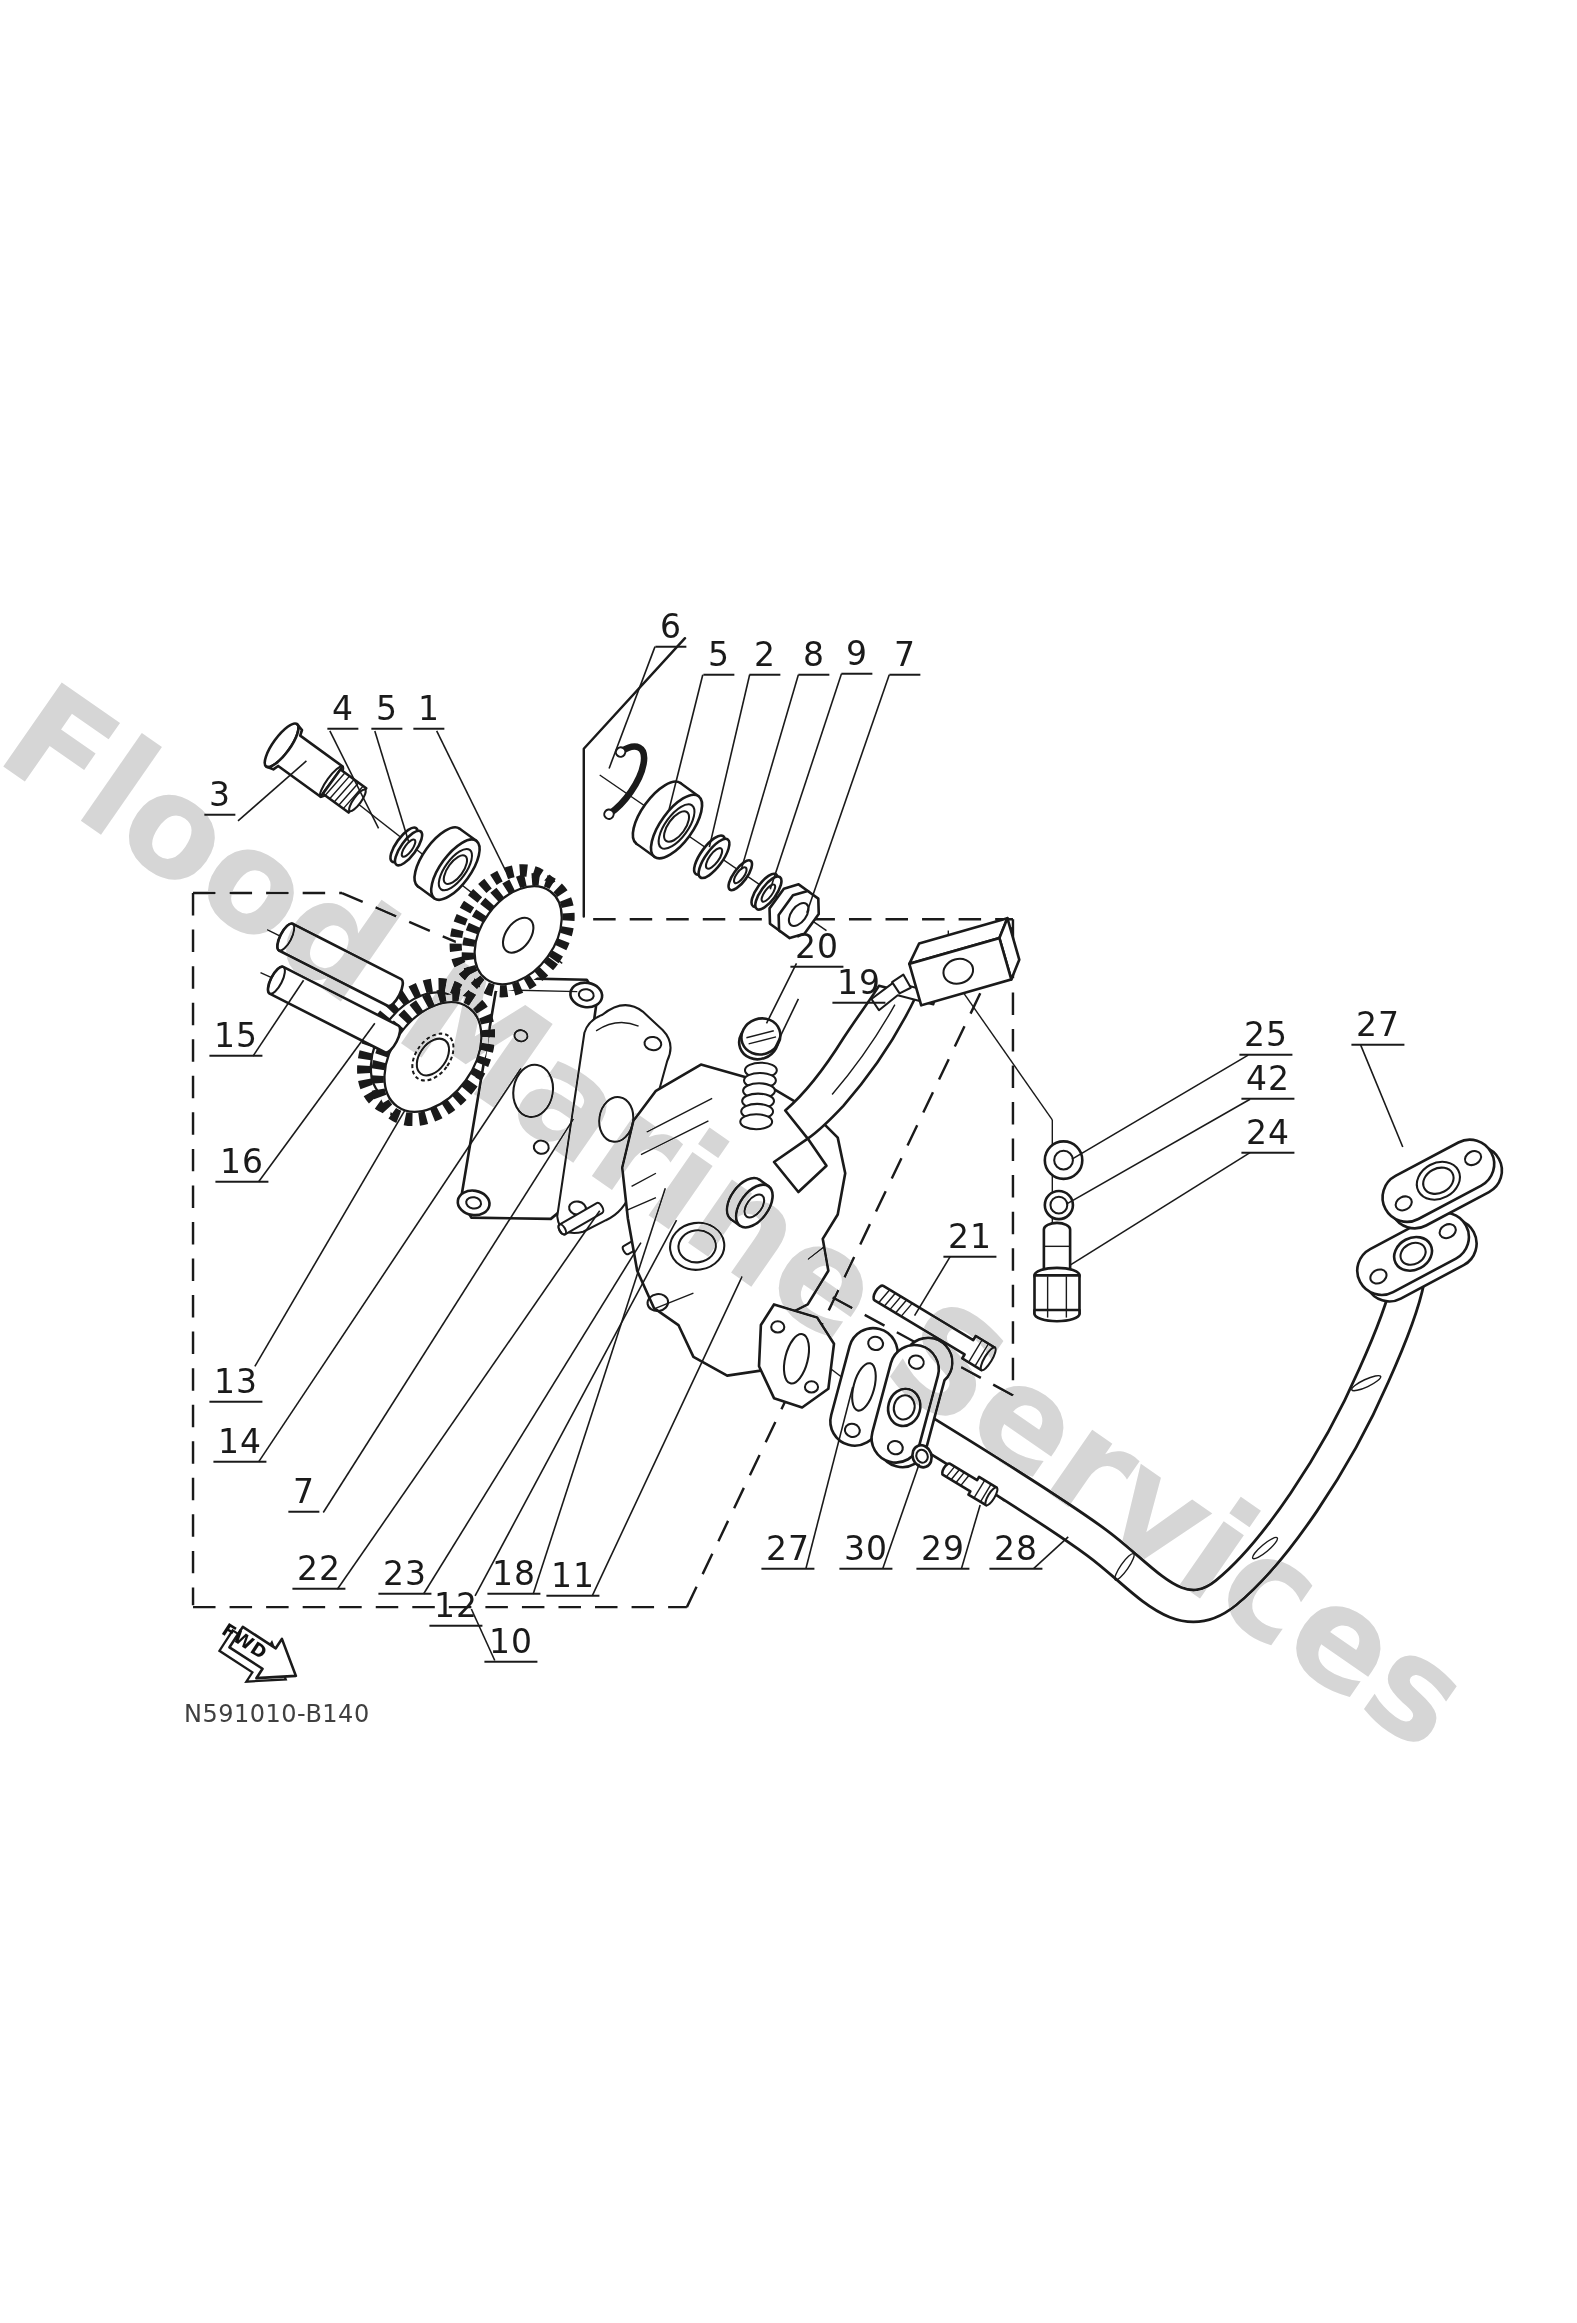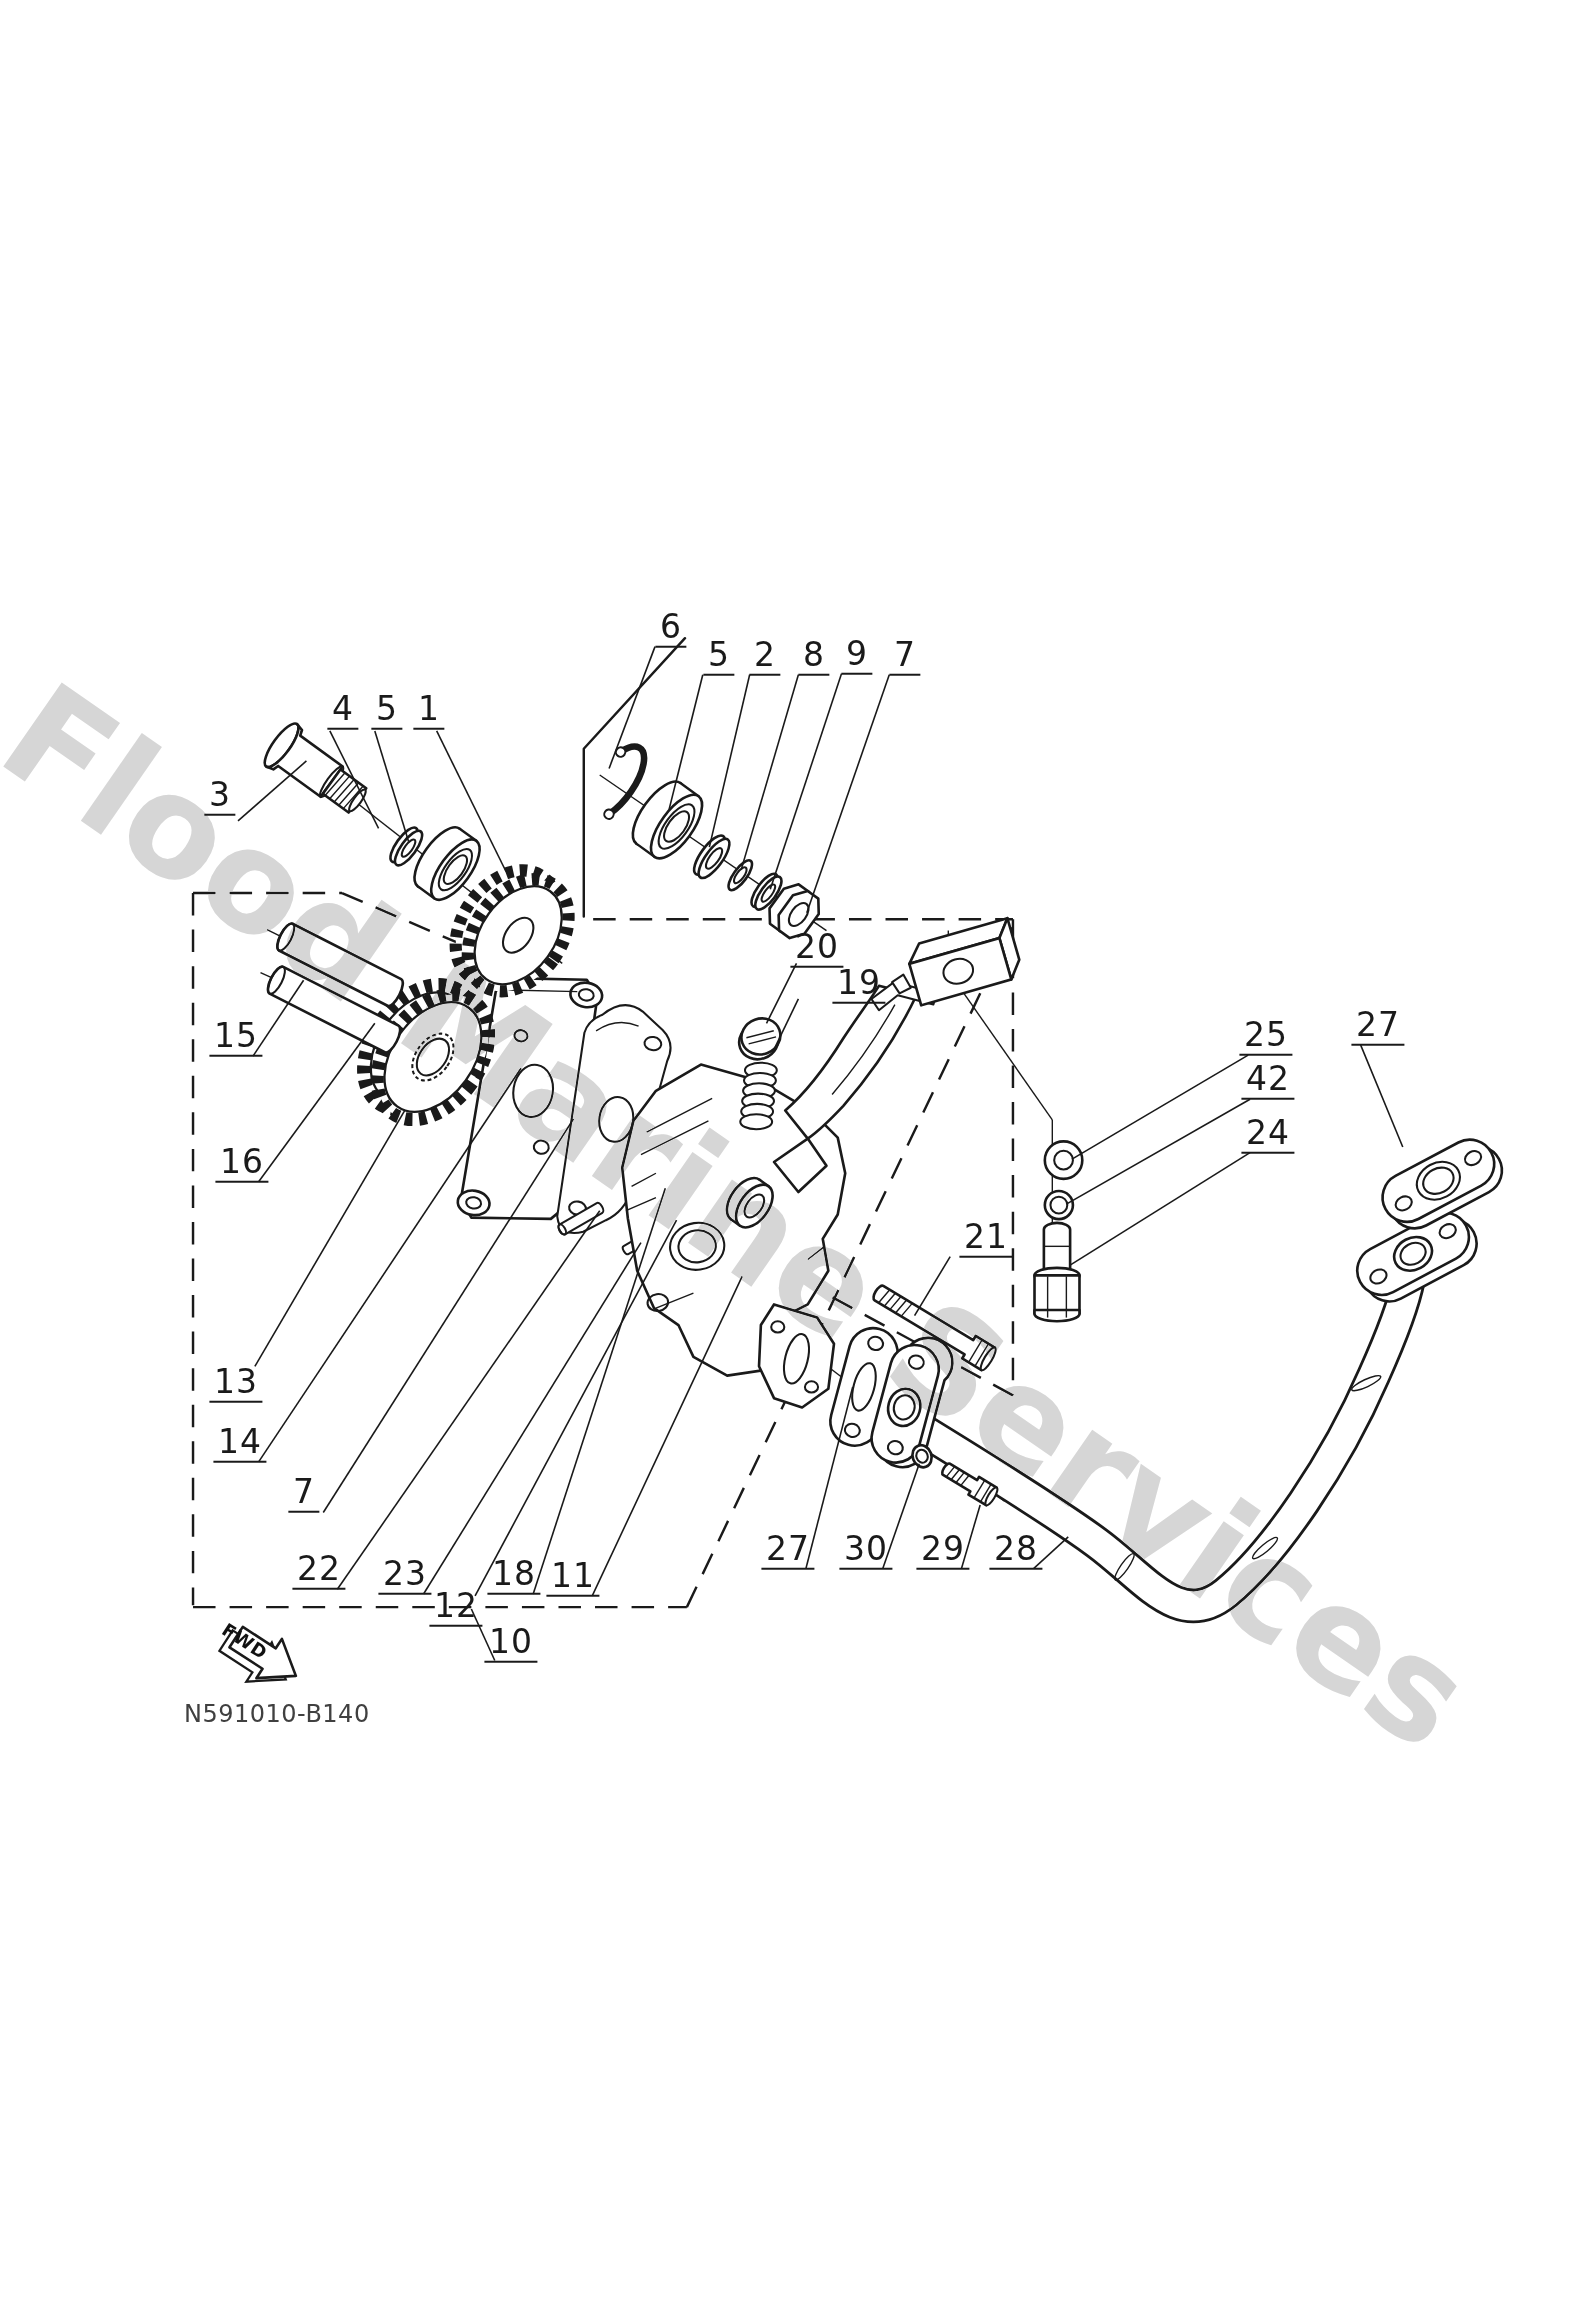--- a/index.html
+++ b/index.html
@@ -370,21 +370,21 @@
       <div class="callout" style="left: 240px; top: 1445px;">14</div>
       <div class="callout" style="left: 304px; top: 1495px;">7</div>
       <div class="callout" style="left: 319px; top: 1572px;">22</div>
       <div class="callout" style="left: 405px; top: 1577px;">23</div>
       <div class="callout" style="left: 456px; top: 1579px; margin-top: 30px;">12</div>
       <div class="callout" style="left: 514px; top: 1577px;">18</div>
       <div class="callout" style="left: 573px; top: 1579px;">11</div>
       <div class="callout" style="left: 511px; top: 1645px;">10</div>
       <div class="callout" style="left: 817px; top: 950px;">20</div>
       <div class="callout" style="left: 819px; top: 986px; margin-left: 40px;">19</div>
-      <div class="callout" style="left: 970px; top: 1240px; margin-left: 16px;">21</div>
+      <div class="callout" style="left: 970px; top: 1240px;">21</div>
       <div class="callout" style="left: 1266px; top: 1038px;">25</div>
       <div class="callout" style="left: 1268px; top: 1082px;">42</div>
       <div class="callout" style="left: 1268px; top: 1136px;">24</div>
       <div class="callout" style="left: 1378px; top: 1028px;">27</div>
       <div class="callout" style="left: 788px; top: 1552px;">27</div>
       <div class="callout" style="left: 866px; top: 1552px;">30</div>
       <div class="callout" style="left: 943px; top: 1552px;">29</div>
       <div class="callout" style="left: 1016px; top: 1552px;">28</div>
     </div>
 

